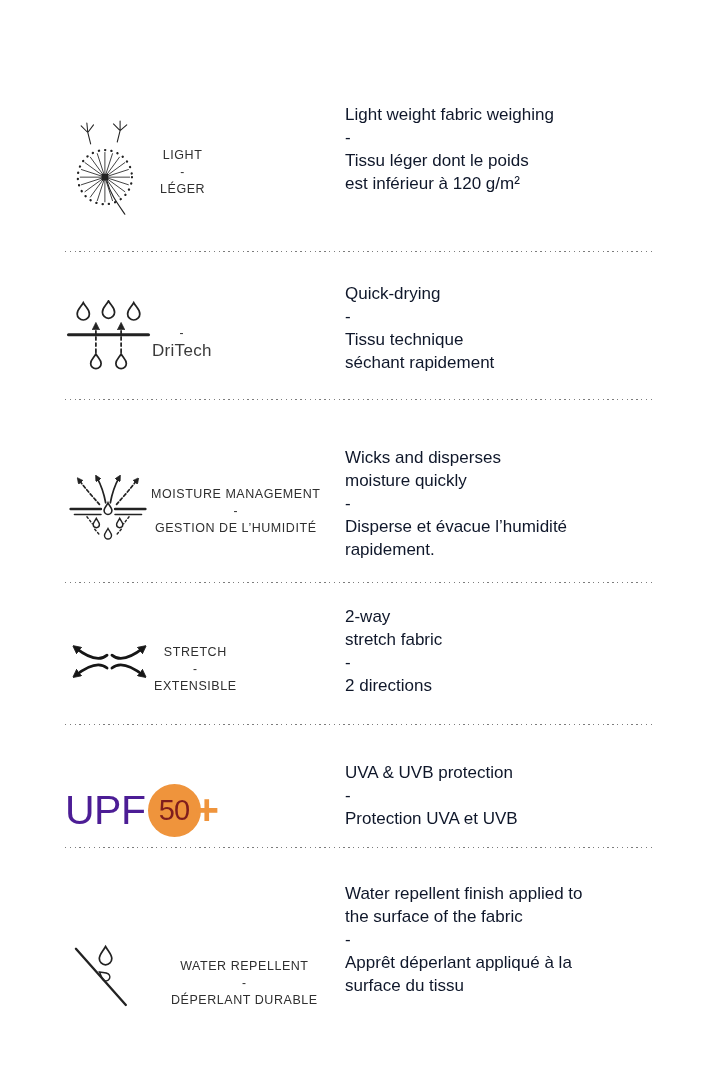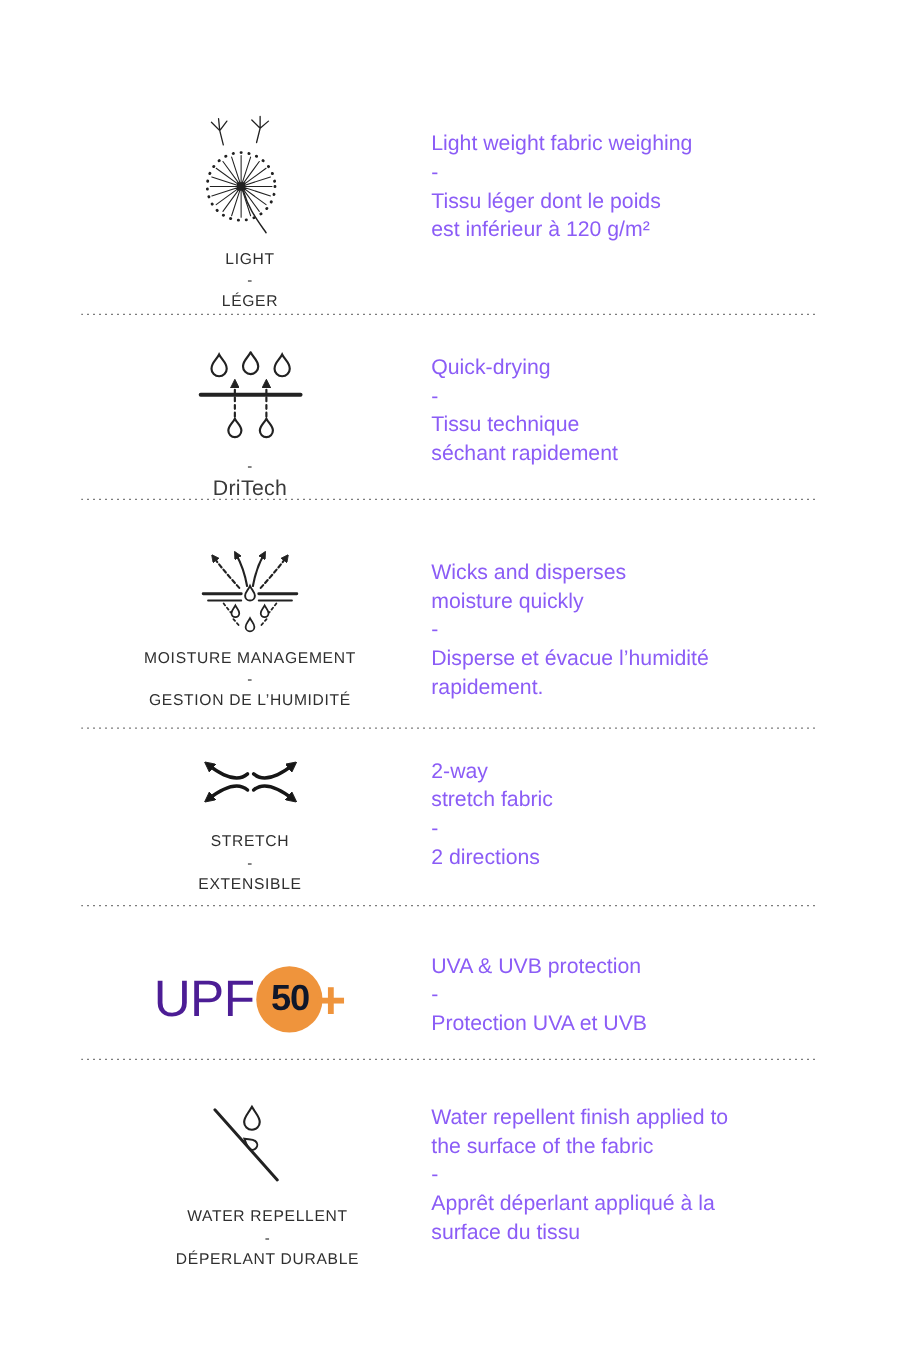--- a/index.html
+++ b/index.html
@@ -2,40 +2,40 @@
 <html><head>
 <meta charset="utf-8">
 <style>
   html,body{margin:0;padding:0;background:#ffffff;}
   .page{
     width:720px;height:1080px;background:#ffffff;overflow:hidden;
     font-family:"Liberation Sans", sans-serif;
     position:relative;box-sizing:border-box;
   }
   .row{display:flex;box-sizing:border-box;padding-left:65px;padding-right:55px;}
-  .icon-col{width:270px;flex:0 0 270px;display:flex;flex-direction:column;align-items:center;box-sizing:border-box;}
-  .text-col{flex:1;box-sizing:border-box;padding-left:10px;color:#8b5cf6;font-size:17px;line-height:23px;}
+  .icon-col{width:270px;flex:0 0 270px;display:flex;align-items:center;box-sizing:border-box;}
+  .text-col{flex:1;box-sizing:border-box;padding-left:10px;color:#0f172a;font-size:17px;line-height:23px;}
   .tline{white-space:nowrap;}
   .label{margin-top:4px;text-align:center;color:#2f2f2f;font-size:12.5px;letter-spacing:0.55px;line-height:17px;}
   .label .dash{font-size:12px;}
   .label .brand{font-size:17px;letter-spacing:0.3px;color:#3a3a3a;}
   .divider{height:1px;margin:0 65px;background-image:repeating-linear-gradient(90deg,#7c7c7c 0,#7c7c7c 1.3px,transparent 1.3px,transparent 4.8px);}
   .r1{height:251px;}  .r1 .icon-col{padding-top:90px;}  .r1 .text-col{padding-top:103px;}
   .r2{height:147px;}  .r2 .icon-col{padding-top:29px;}  .r2 .text-col{padding-top:30px;}
   .r3{height:182px;}  .r3 .icon-col{padding-top:36px;}  .r3 .text-col{padding-top:46px;}
   .r4{height:141px;}  .r4 .icon-col{padding-top:20px;}  .r4 .text-col{padding-top:22px;}
   .r5{height:122px;}  .r5 .icon-col{padding-top:48px;}  .r5 .text-col{padding-top:36px;}
   .r6{height:232px;}  .r6 .icon-col{padding-top:32px;}  .r6 .text-col{padding-top:34px;}
   .r4 .label{margin-top:12px;}
   .r6 .label{margin-top:7px;margin-left:28px;}
   svg.ic{display:block;stroke:#222222;fill:none;stroke-linecap:round;}
   .upf-logo{display:flex;align-items:center;}
   .upf-text{font-size:41px;line-height:1;color:#4c1d95;letter-spacing:-0.5px;}
-  .upf-circle{width:53px;height:53px;border-radius:50%;background:#EF943C;color:#0f172a;
-    display:flex;align-items:center;justify-content:center;font-size:29px;font-weight:bold;
+  .upf-circle{width:53px;height:53px;border-radius:50%;background:#EF943C;color:#7f1d1d;
+    display:flex;align-items:center;justify-content:center;font-size:29px;font-weight:normal;
     margin-left:2px;letter-spacing:-1px;}
   .upf-plus{color:#EF943C;font-size:42px;font-weight:bold;line-height:1;margin-left:-6px;}
 </style>
 </head>
 <body>
 
 <div class="page">
 
   <section class="row r1">
     <div class="icon-col">

